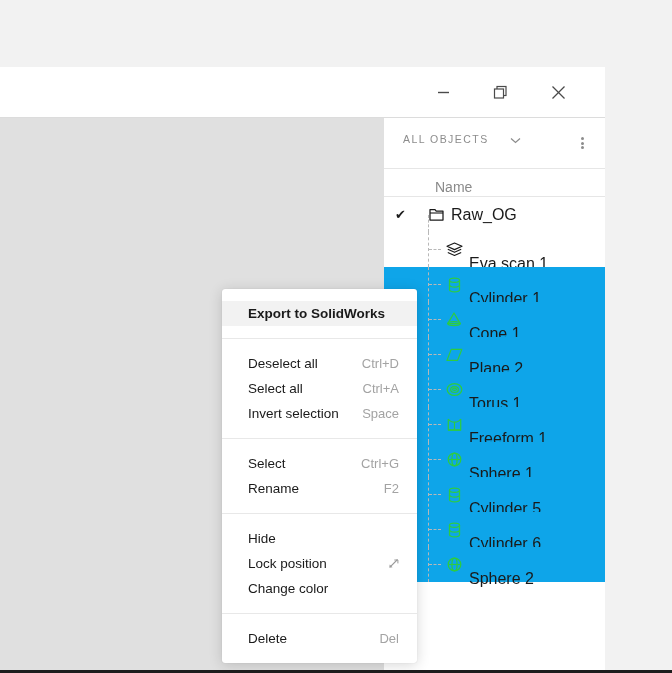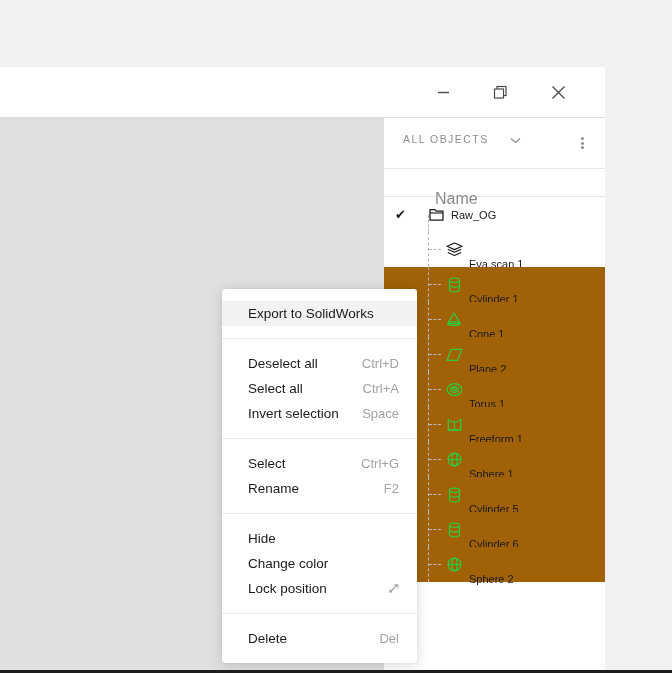--- a/index.html
+++ b/index.html
@@ -122,36 +122,36 @@
   }
 
   #column-header {
     position: relative;
     height: 28px;
     border-bottom: 1px solid #e6e6e6;
   }
   #column-header-name {
     position: absolute;
     left: 51px;
-    top: 21px;
-    font-size: 16px;
+    top: 10px;
+    font-size: 14px;
     color: #8a8a8a;
   }
 
   #object-list {
     position: relative;
   }
   .obj-row {
     position: relative;
     height: 35px;
     display: flex;
     align-items: center;
     cursor: default;
   }
-  .obj-row.selected { background: #a16207; }
+  .obj-row.selected { background: #0ea5e9; }
 
   .check-col {
     position: absolute;
     left: 0;
     width: 33px;
     top: 0; bottom: 0;
     display: flex;
     align-items: center;
     justify-content: center;
   }
@@ -184,21 +184,21 @@
     width: 22px;
     display: flex;
     align-items: center;
     justify-content: center;
   }
   .obj-icon.child { left: 59px; }
 
   .obj-label {
     position: absolute;
     left: 67px;
-    font-size: 11px;
+    font-size: 16px;
     color: #1a1a1a;
   }
   .obj-label.child { left: 85px; margin-top: 28px; }
 
   
   #context-menu {
     position: absolute;
     left: 222px;
     top: 222px;
     width: 195px;
@@ -211,21 +211,21 @@
   .menu-item {
     position: relative;
     height: 25px;
     display: flex;
     align-items: center;
     padding: 0 18px 0 26px;
     cursor: default;
     font-size: 13.5px;
     color: #1a1a1a;
   }
-  .menu-item.highlighted { background: #f2f2f2; }
+  .menu-item.highlighted { background: #f2f2f2; font-weight: bold; }
   .menu-item .mlabel { flex: 1; white-space: nowrap; }
   .menu-item .mshortcut {
     font-size: 13px;
     color: #a3a3a3;
     margin-left: 12px;
   }
   .menu-item .micon {
     margin-left: 12px;
     display: flex;
     align-items: center;
@@ -477,32 +477,32 @@
           <span class="mlabel">Rename</span>
           <span class="mshortcut">F2</span>
         </div>
         <div class="menu-group-pad"></div>
         <div class="menu-sep"></div>
         <div class="menu-group-pad"></div>
         <div class="menu-item">
           <span class="mlabel">Hide</span>
         </div>
         <div class="menu-item">
-          <span class="mlabel">Change color</span>
-        </div>
-        <div class="menu-item">
           <span class="mlabel">Lock position</span>
           <span class="micon">
             <svg width="11" height="11" viewBox="0 0 11 11">
               <path d="M9.5 1.5 L2.2 8.8" stroke="#9a9a9a" stroke-width="1.1" fill="none"></path>
               <path d="M1.3 9.7 L1.7 6.6 L4.6 9.3 Z" fill="#9a9a9a"></path>
               <path d="M6.3 2.0 L9.9 2.0 L9.9 5.4" fill="none" stroke="#9a9a9a" stroke-width="1.0"></path>
             </svg>
           </span>
         </div>
+        <div class="menu-item">
+          <span class="mlabel">Change color</span>
+        </div>
         <div class="menu-group-pad"></div>
         <div class="menu-sep"></div>
         <div class="menu-group-pad"></div>
         <div class="menu-item">
           <span class="mlabel">Delete</span>
           <span class="mshortcut">Del</span>
         </div>
         <div class="menu-pad-bot"></div>
       </div>
 

